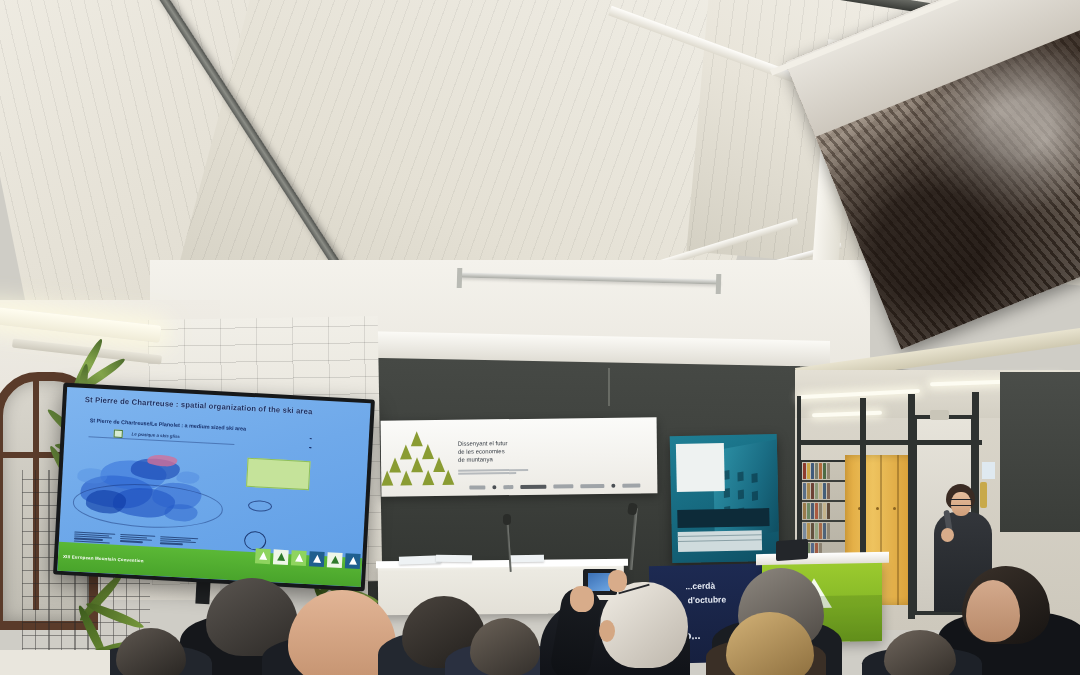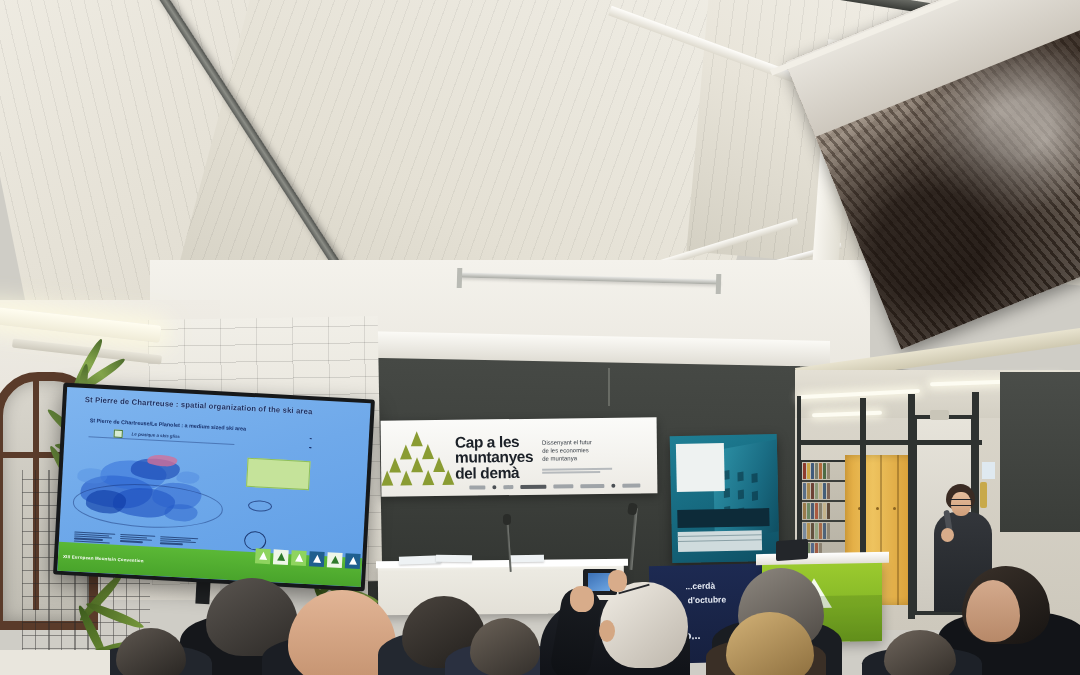--- a/index.html
+++ b/index.html
@@ -671,25 +671,20 @@
       <span class="btree" style="left:13px;top:15px"></span>
         <span class="btree" style="left:35px;top:15px"></span>
       <span class="btree" style="left:2px;top:28px"></span>
         <span class="btree" style="left:24px;top:28px"></span>
         <span class="btree" style="left:46px;top:28px"></span>
       <span class="btree" style="left:-6px;top:41px"></span>
         <span class="btree" style="left:13px;top:41px"></span>
         <span class="btree" style="left:35px;top:41px"></span>
         <span class="btree" style="left:55px;top:41px"></span>
     </div>
-    <div id="banner-title">
-      <div>Cap a les</div>
-      <div>muntanyes</div>
-      <div>del demà</div>
-    </div>
     <div id="banner-sub">
       <div>Dissenyant el futur</div>
       <div>de les economies</div>
       <div>de muntanya</div>
       <div id="banner-sub-small">
         <span style="display:block;height:1.4px;width:70px;background:#b6babd;margin-bottom:1.6px"></span>
         <span style="display:block;height:1.4px;width:58px;background:#b6babd"></span>
       </div>
     </div>
     <div id="banner-logos">

